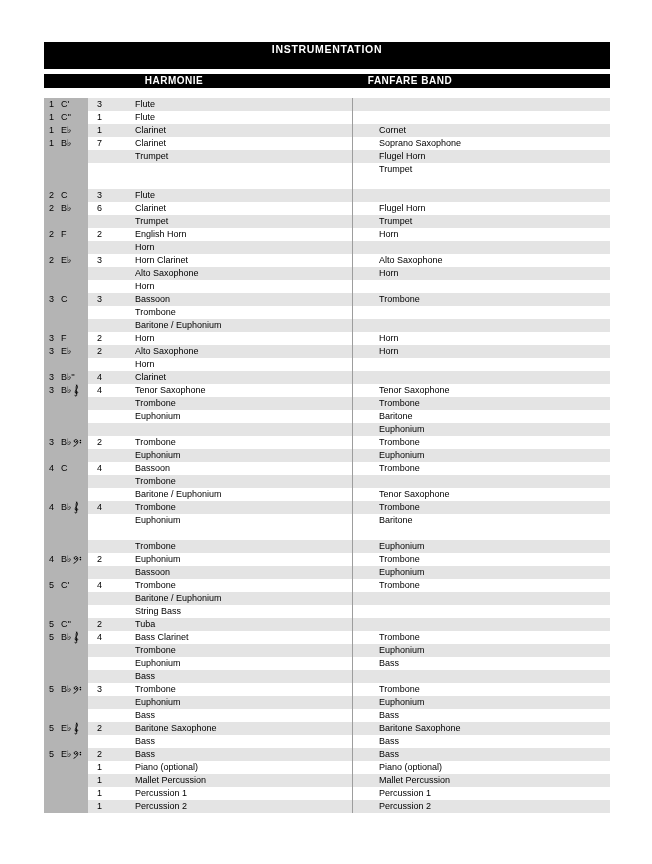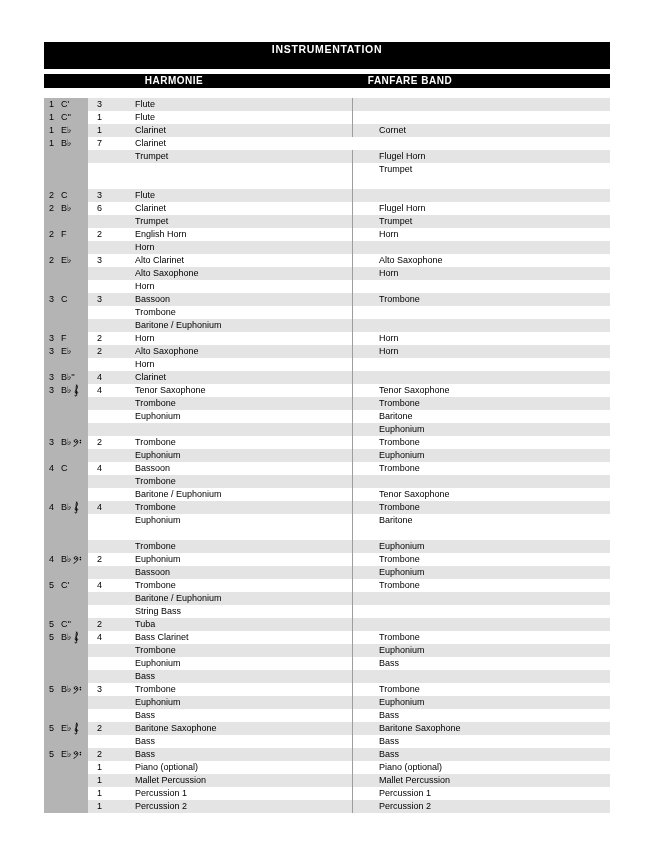--- a/index.html
+++ b/index.html
@@ -96,20 +96,21 @@
     </div>
   </div>
         <div class="row">
     <div class="cell-label">
       <span class="part-number">1</span>
       <span class="part-key">B♭</span>
     </div>
     <div class="cell-content">
       <div class="cell-count">7</div>
       <div class="cell-harmonie">Clarinet</div>
+      <div class="cell-fanfare">Soprano Saxophone</div>
     </div>
   </div>
         <div class="row shaded">
     <div class="cell-label">
       <span class="part-number"></span>
       <span class="part-key"></span>
     </div>
     <div class="cell-content">
       <div class="cell-count"></div>
       <div class="cell-harmonie">Trumpet</div>
@@ -193,21 +194,21 @@
       <div class="cell-fanfare"></div>
     </div>
   </div>
         <div class="row">
     <div class="cell-label">
       <span class="part-number">2</span>
       <span class="part-key">E♭</span>
     </div>
     <div class="cell-content">
       <div class="cell-count">3</div>
-      <div class="cell-harmonie">Alto Clarinet</div>
+      <div class="cell-harmonie">Horn Clarinet</div>
       <div class="cell-fanfare">Alto Saxophone</div>
     </div>
   </div>
         <div class="row shaded">
     <div class="cell-label">
       <span class="part-number"></span>
       <span class="part-key"></span>
     </div>
     <div class="cell-content">
       <div class="cell-count"></div>

